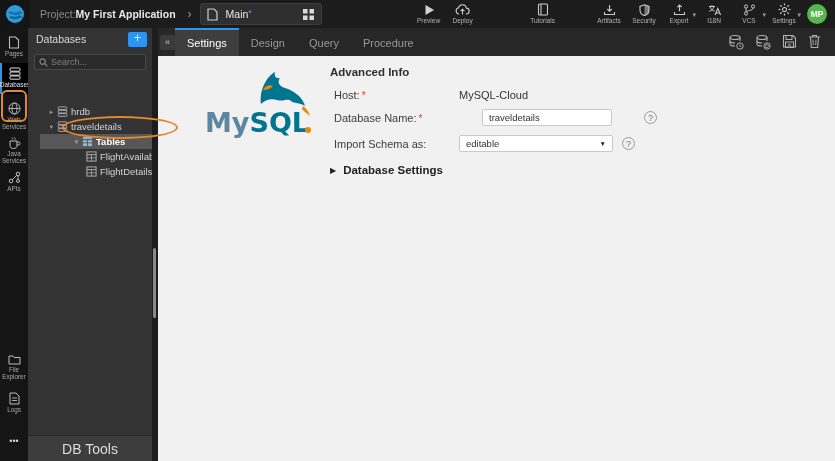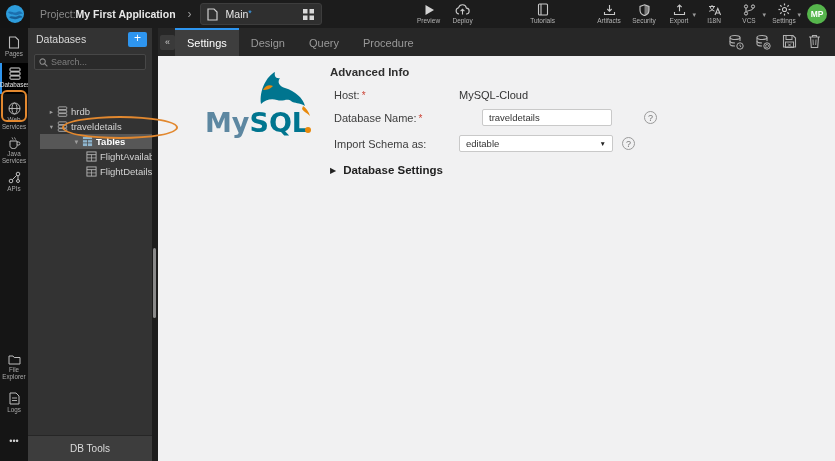--- a/index.html
+++ b/index.html
@@ -41,21 +41,21 @@
   .search-box input { background:transparent; border:none; outline:none; color:#bdbdbd; font-size:9px; width:90px; font-family:"Liberation Sans",sans-serif; }
   .search-box input::placeholder { color:#7f7f7f; }
   .tree { position:absolute; left:0; top:76px; width:124px;margin-left:12px; }
   .trow { display:flex; align-items:center; height:15px; font-size:9.5px; color:#d2d2d2; cursor:pointer; white-space:nowrap; }
   .trow .tw { width:9px; font-size:6.5px; color:#9c9c9c; text-align:center; flex:none; }
   .trow .tico { margin:0 3px 0 1px; flex:none; }
   .trow.lvl0 { padding-left:7px; }
   .trow.lvl1 { padding-left:32px; }
   .trow.lvl2 { padding-left:45px; }
   .trow.selected { background:#575757; color:#fff; font-weight:bold; }
-  .panel-foot { position:absolute; left:0; bottom:0; width:124px; height:26px; background:#3d3d3d; border-top:1px solid #262626; color:#dcdcdc; font-size:10px; display:flex; align-items:center; justify-content:center; cursor:pointer; }
+  .panel-foot { position:absolute; left:0; bottom:0; width:124px; height:26px; background:#3d3d3d; border-top:1px solid #262626; color:#dcdcdc; font-size:14px; display:flex; align-items:center; justify-content:center; cursor:pointer; }
 
   
   .ann { position:absolute; border:2px solid #e2882f; pointer-events:none; z-index:50; }
   .ann-rect { left:1px; top:62px; width:26px; height:32px; border-radius:6px; }
   .ann-ellipse { left:34px; top:88px; width:116px; height:23px; border-radius:50%; }
 
   
   .gutter { position:absolute; left:152px; top:28px; width:6px; height:433px; background:#1d1d1d; }
   .scroll-thumb { position:absolute; left:1px; top:220px; width:3px; height:70px; background:#8a8a8a; border-radius:2px; cursor:pointer; }
 

